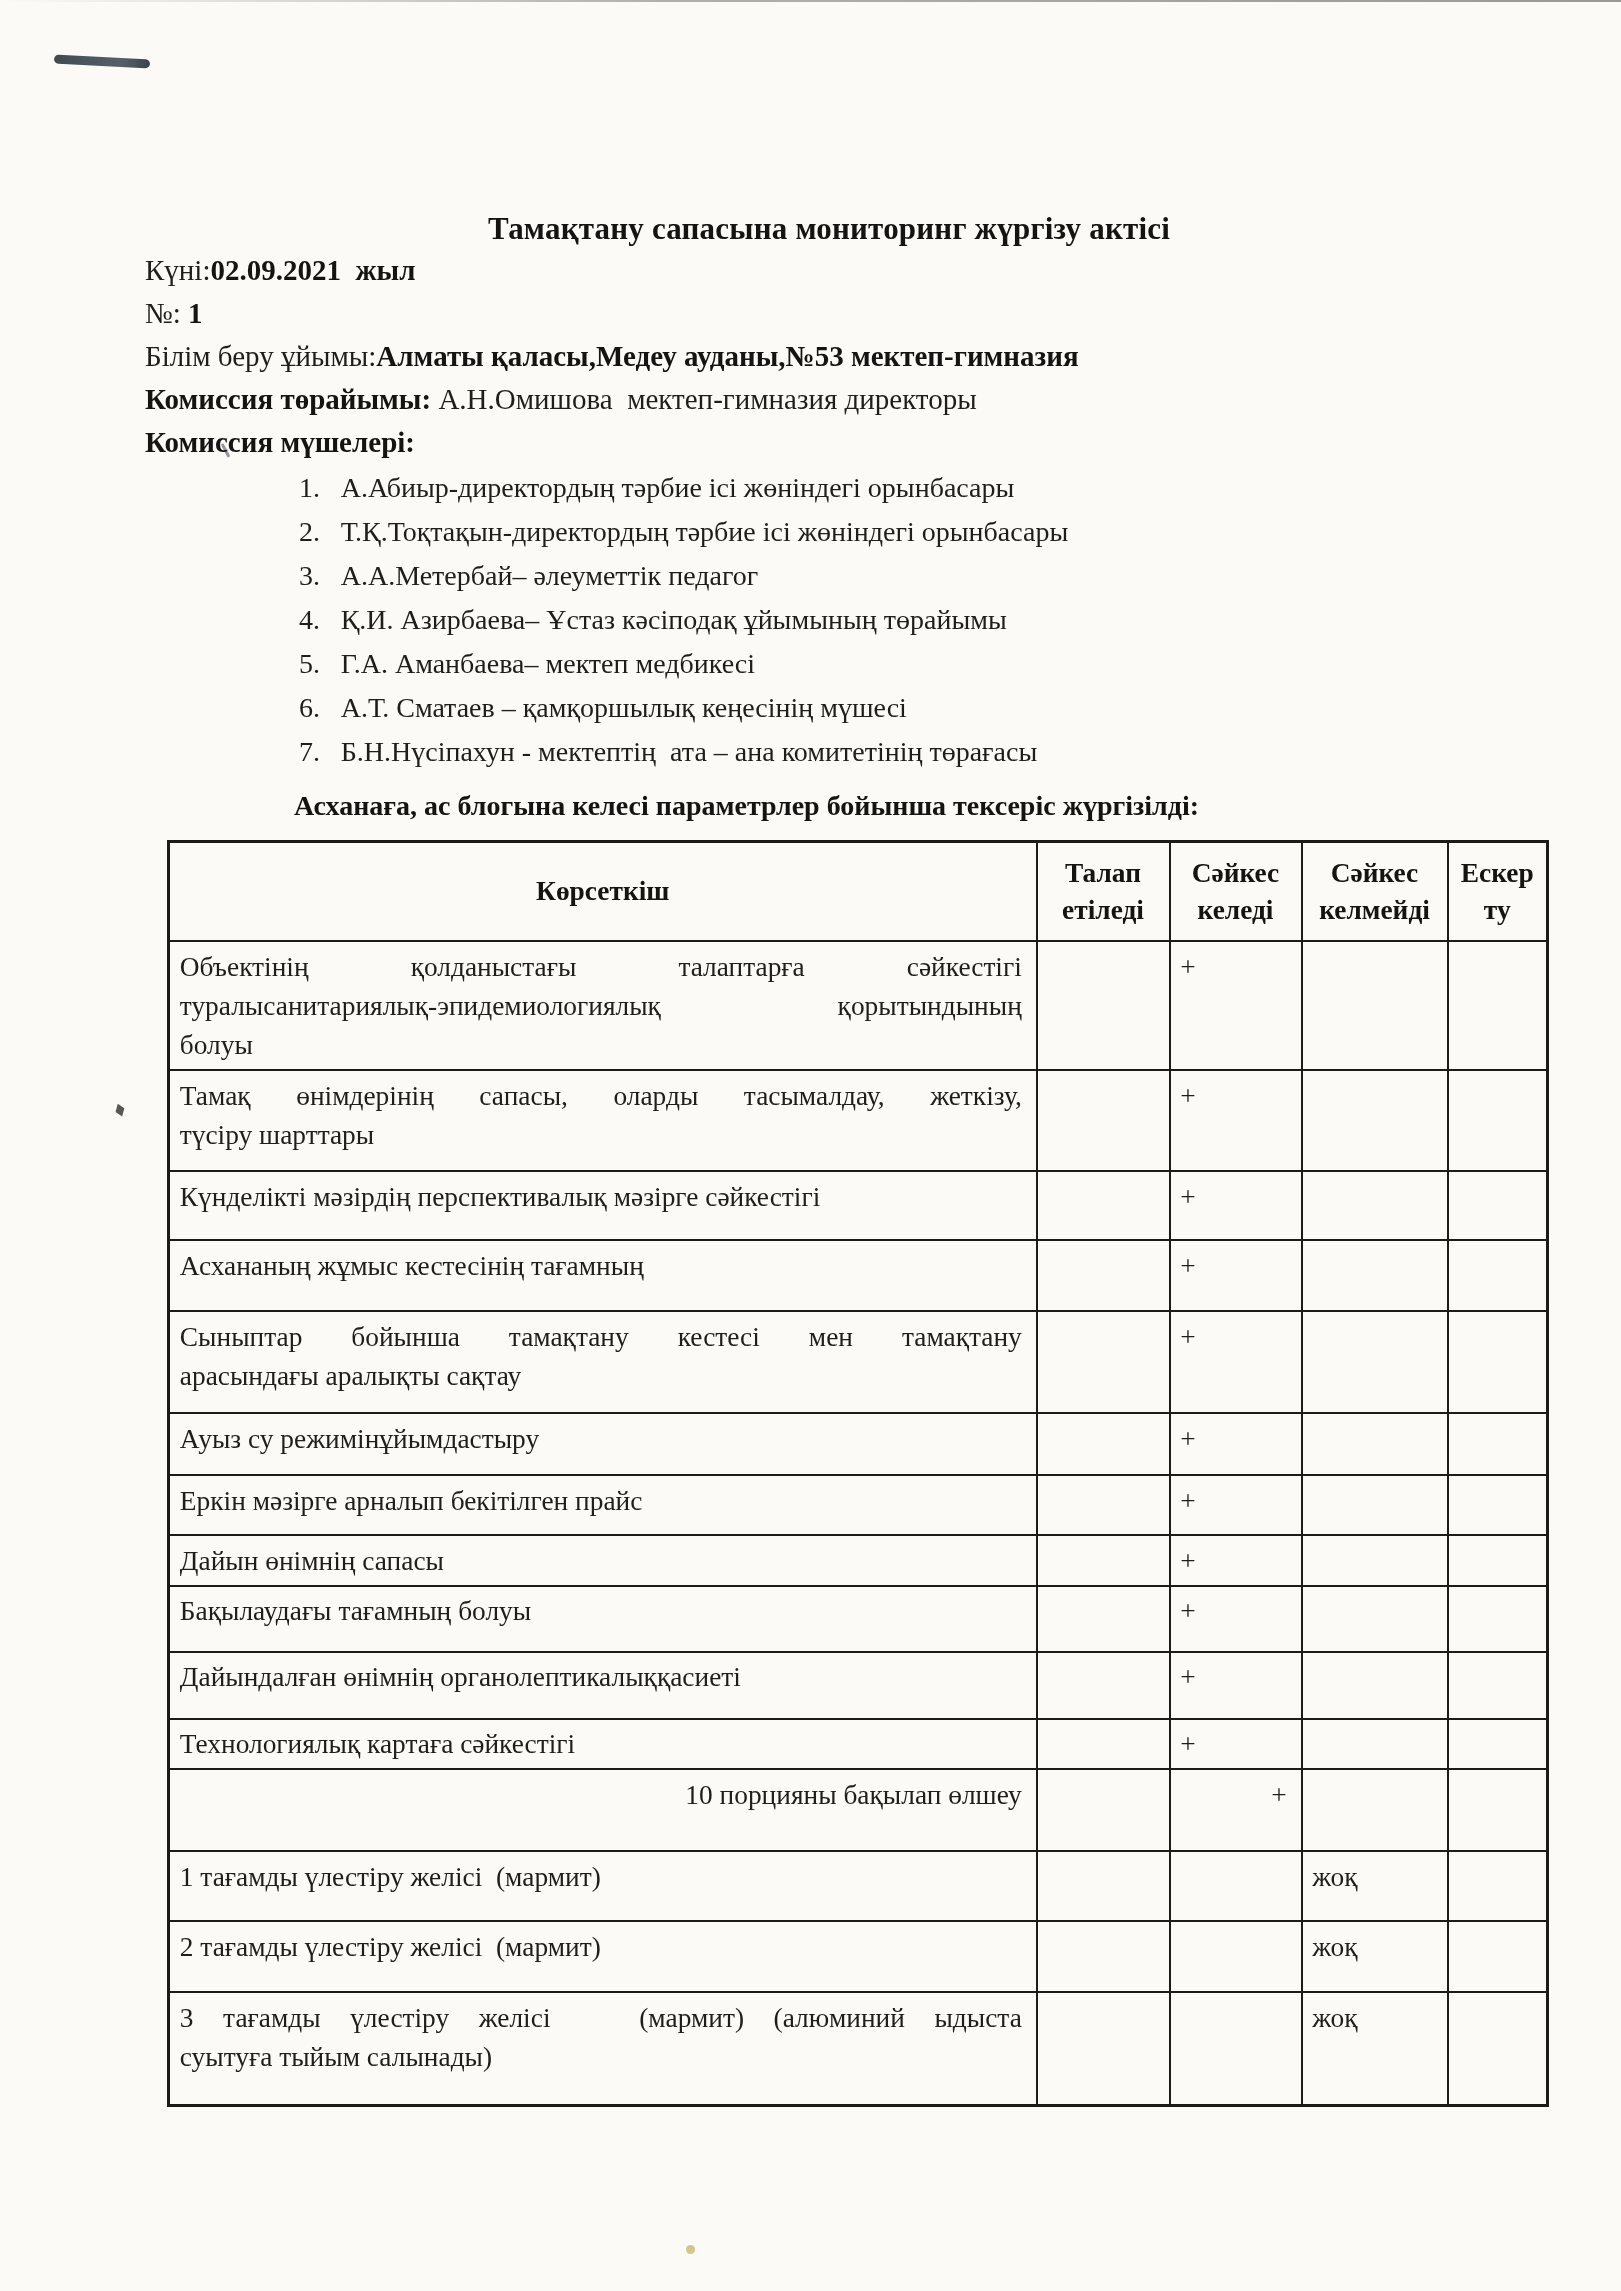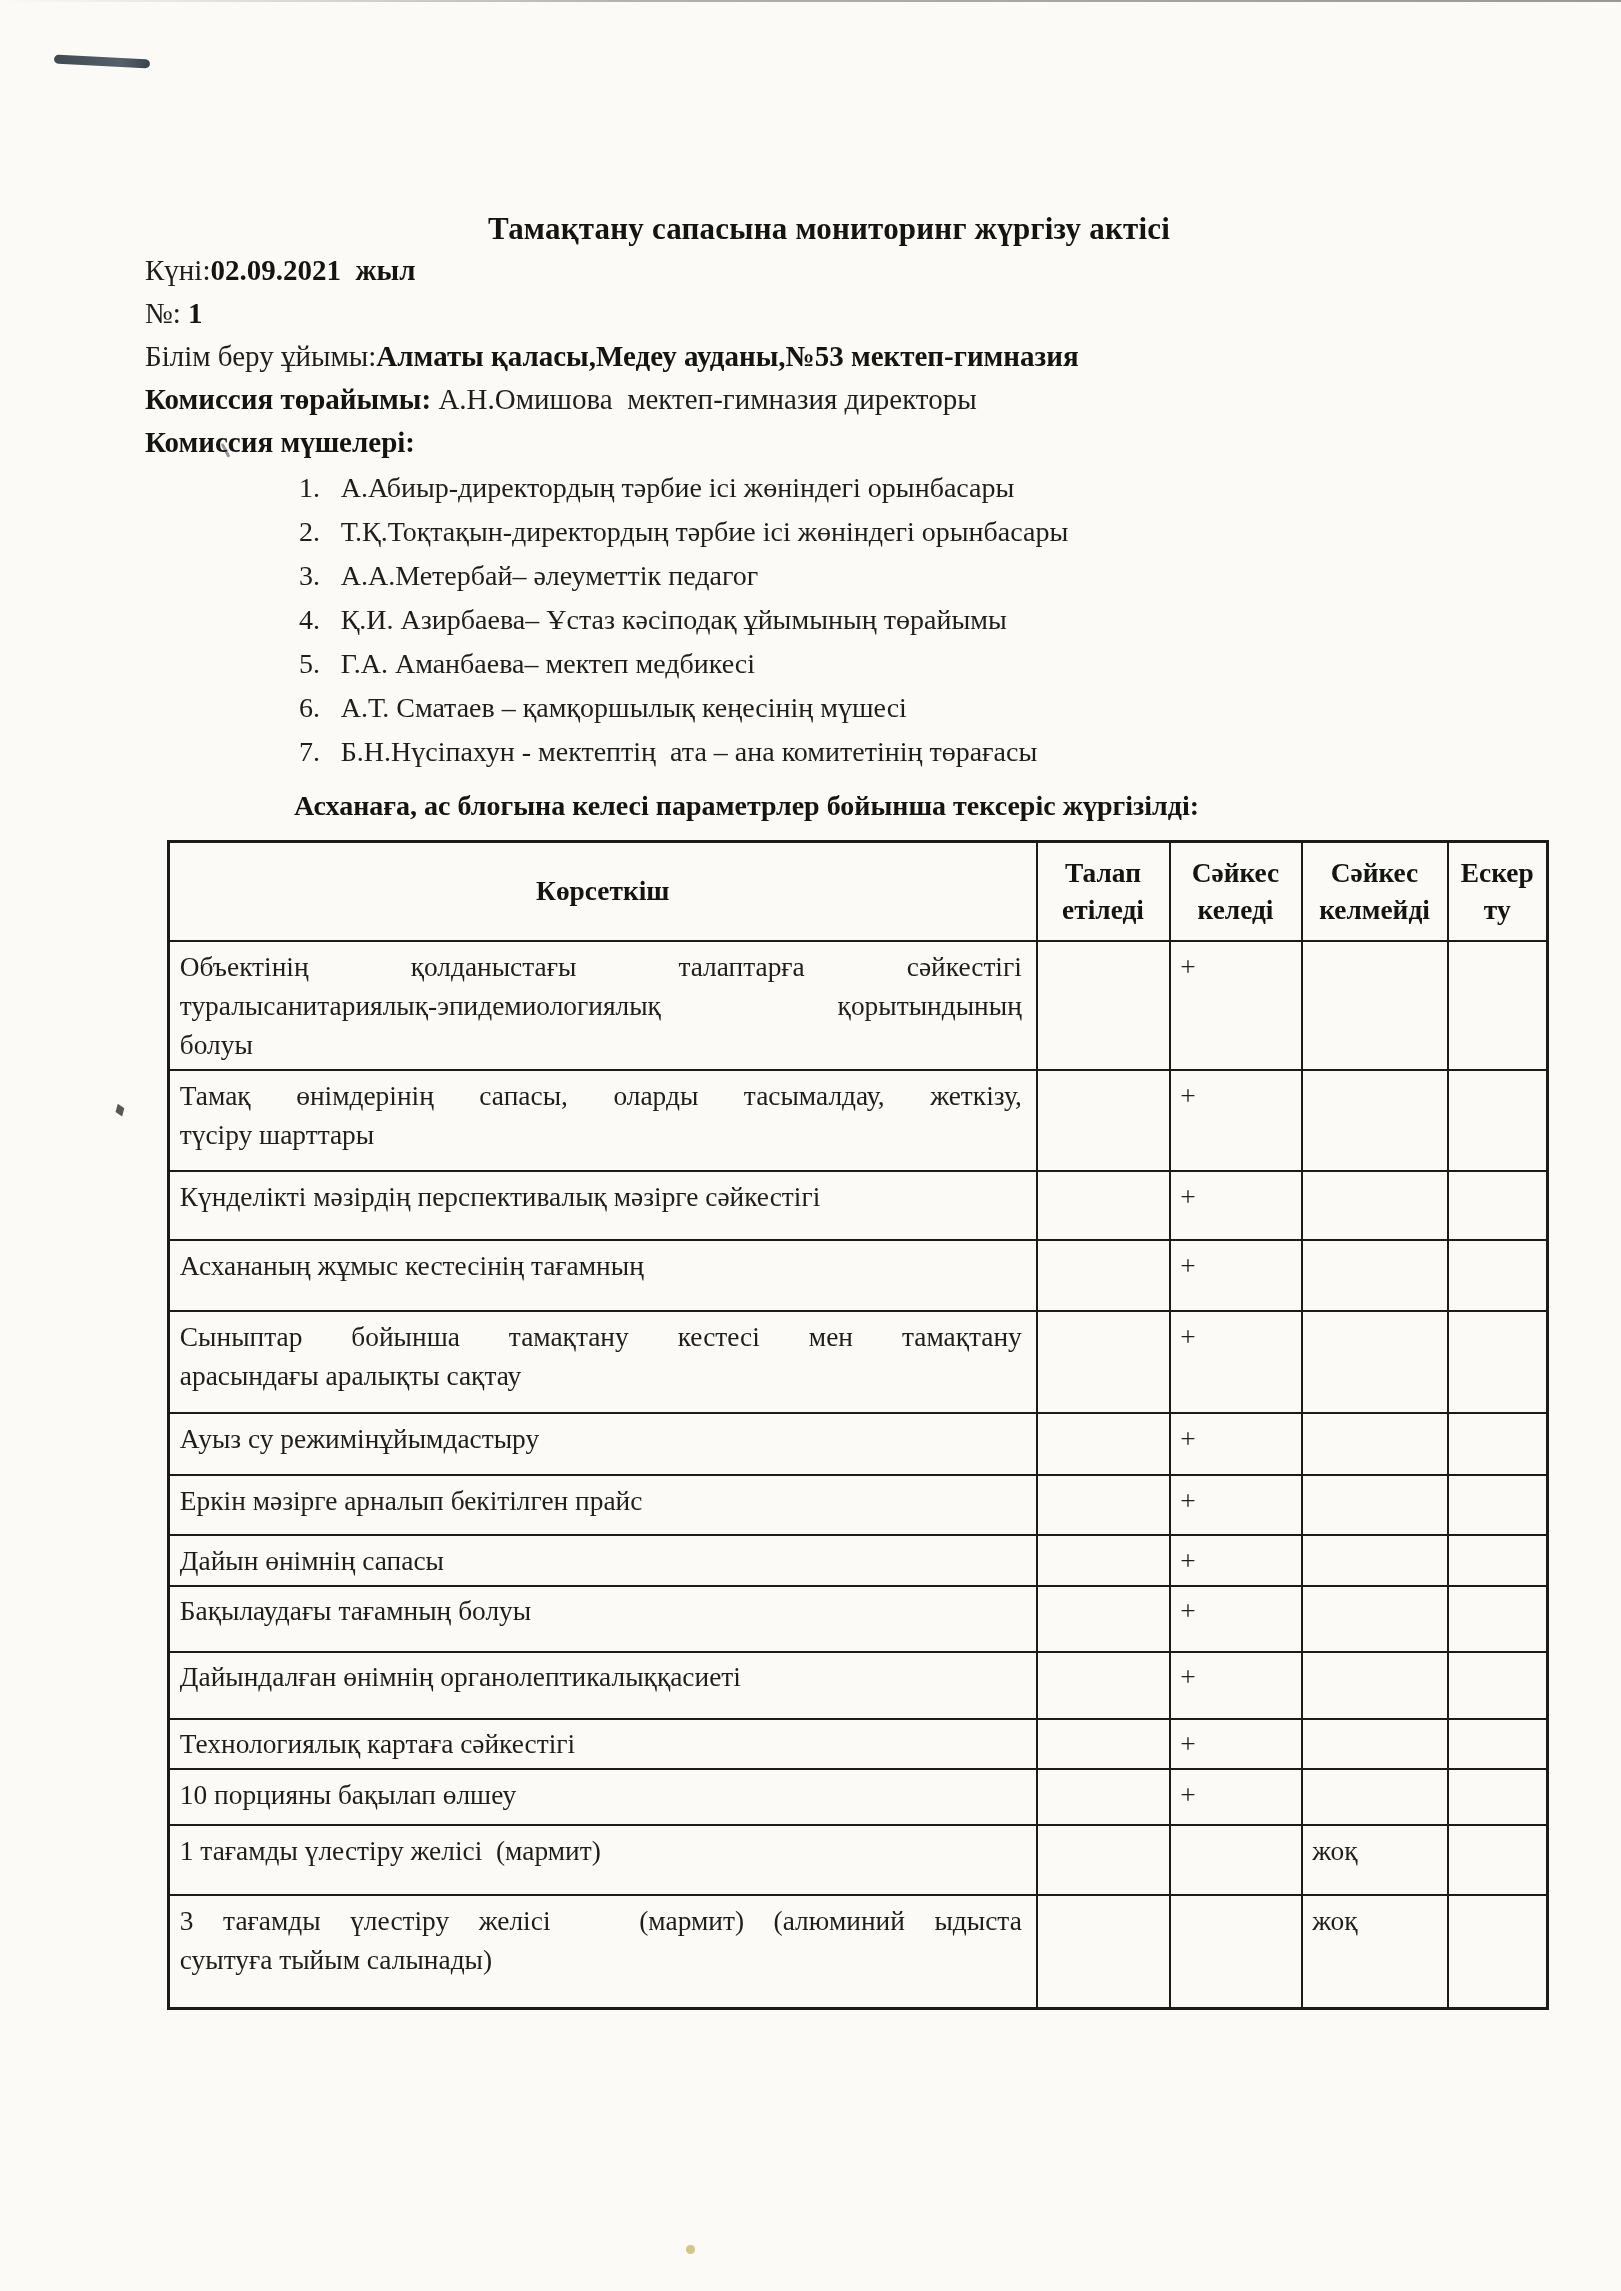--- a/index.html
+++ b/index.html
@@ -173,34 +173,41 @@
           <td class="cell-not-conforms"></td>
           <td class="cell-note"></td>
         </tr>
         <tr style="height: 45px;">
           <td class="cell-indicator">Технологиялық картаға сәйкестігі</td>
           <td class="cell-required"></td>
           <td class="cell-conforms">+</td>
           <td class="cell-not-conforms"></td>
           <td class="cell-note"></td>
         </tr>
-        <tr style="height: 56px;">
+        <tr style="height: 82px; text-align: right;">
           <td class="cell-indicator">10 порцияны бақылап өлшеу</td>
           <td class="cell-required"></td>
           <td class="cell-conforms">+</td>
           <td class="cell-not-conforms"></td>
           <td class="cell-note"></td>
         </tr>
         <tr style="height: 70px;">
           <td class="cell-indicator">1 тағамды үлестіру желісі  (мармит)</td>
           <td class="cell-required"></td>
           <td class="cell-conforms"></td>
           <td class="cell-not-conforms">жоқ</td>
           <td class="cell-note"></td>
         </tr>
+        <tr style="height: 71px;">
+          <td class="cell-indicator">2 тағамды үлестіру желісі  (мармит)</td>
+          <td class="cell-required"></td>
+          <td class="cell-conforms"></td>
+          <td class="cell-not-conforms">жоқ</td>
+          <td class="cell-note"></td>
+        </tr>
         <tr style="height: 113px;">
           <td class="cell-indicator"><span class="jline">3 тағамды үлестіру желісі   (мармит) (алюминий ыдыста</span><span class="lline">суытуға тыйым салынады)</span></td>
           <td class="cell-required"></td>
           <td class="cell-conforms"></td>
           <td class="cell-not-conforms">жоқ</td>
           <td class="cell-note"></td>
         </tr>
       </tbody>
   </table>
 

